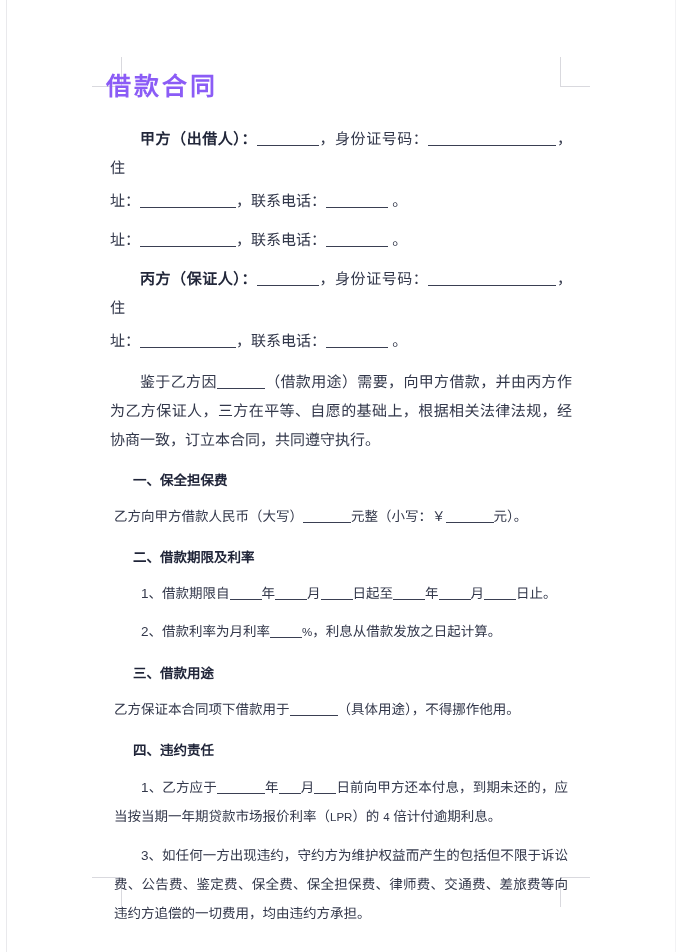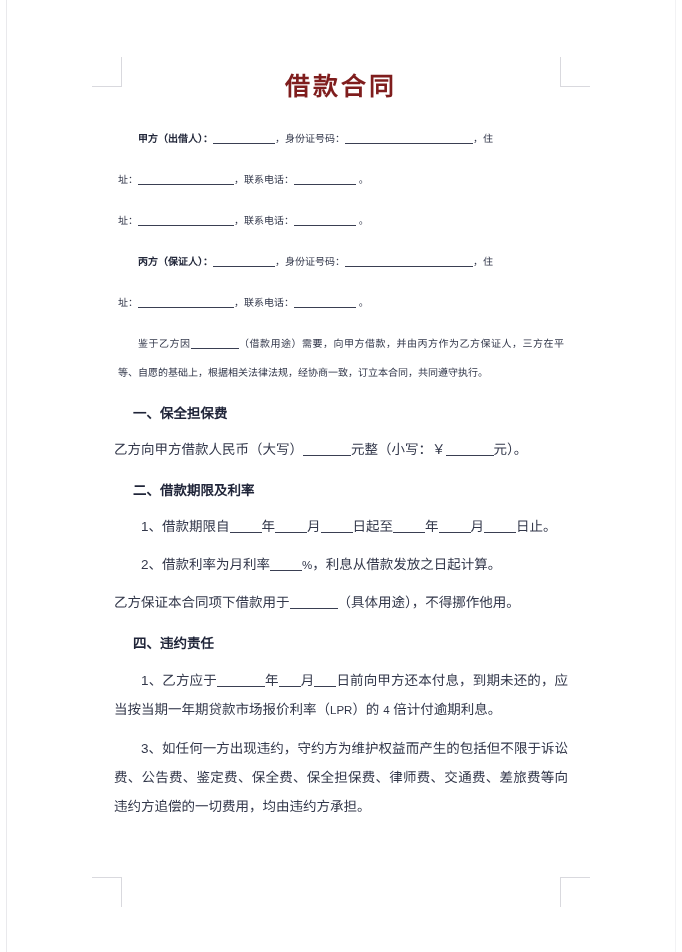--- a/index.html
+++ b/index.html
@@ -77,34 +77,34 @@
 
   
   .content {
     position: absolute;
     left: 106px;
     top: 66px;
     width: 470px;
   }
 
   .doc-title {
-    text-align: center;
+    text-align: left;
     font-size: 25px;
     font-weight: 700;
-    color: #7f1d1d;
+    color: #8b5cf6;
     letter-spacing: 3px;
     margin: 0 0 22px 0;
     font-family: "Liberation Serif", "DejaVu Serif", serif;
   }
 
   .para {
-    font-size: 10px;
+    font-size: 15px;
     line-height: 29px;
     color: #32374a;
-    margin: 12px;
+    margin: 4px;
     text-align: justify;
     font-family: "Liberation Sans", "DejaVu Sans", sans-serif;
   }
   .indent { text-indent: 2em; }
 
   .party-line { margin-bottom: 0; }
   .party-block { margin-bottom: 10px; }
   .party-label {
     font-weight: 700;
     color: #22273a;
@@ -205,20 +205,21 @@
     </p>
 
     <h2 class="section-head">二、借款期限及利率</h2>
     <p class="body-line indent">
       <span>1、借款期限自</span><span class="blank b-sm"></span><span>年</span><span class="blank b-sm"></span><span>月</span><span class="blank b-sm"></span><span>日起至</span><span class="blank b-sm"></span><span>年</span><span class="blank b-sm"></span><span>月</span><span class="blank b-sm"></span><span>日止。</span>
     </p>
     <p class="body-line indent clause">
       <span>2、借款利率为月利率</span><span class="blank b-sm"></span><span class="latin">%</span><span>，利息从借款发放之日起计算。</span>
     </p>
 
+    <h2 class="section-head">三、借款用途</h2>
     <p class="body-line">
       <span>乙方保证本合同项下借款用于</span><span class="blank b-md"></span><span>（具体用途），不得挪作他用。</span>
     </p>
 
     <h2 class="section-head">四、违约责任</h2>
 
     <p class="body-line indent clause">
       <span>1、乙方应于</span><span class="blank b-md"></span><span>年</span><span class="blank b-xs"></span><span>月</span><span class="blank b-xs"></span><span>日前向甲方还本付息，到期未还的，应当按当期一年期贷款市场报价利率（</span><span class="latin">LPR</span><span>）的 </span><span class="latin">4</span><span> 倍计付逾期利息。</span>
     </p>
 

